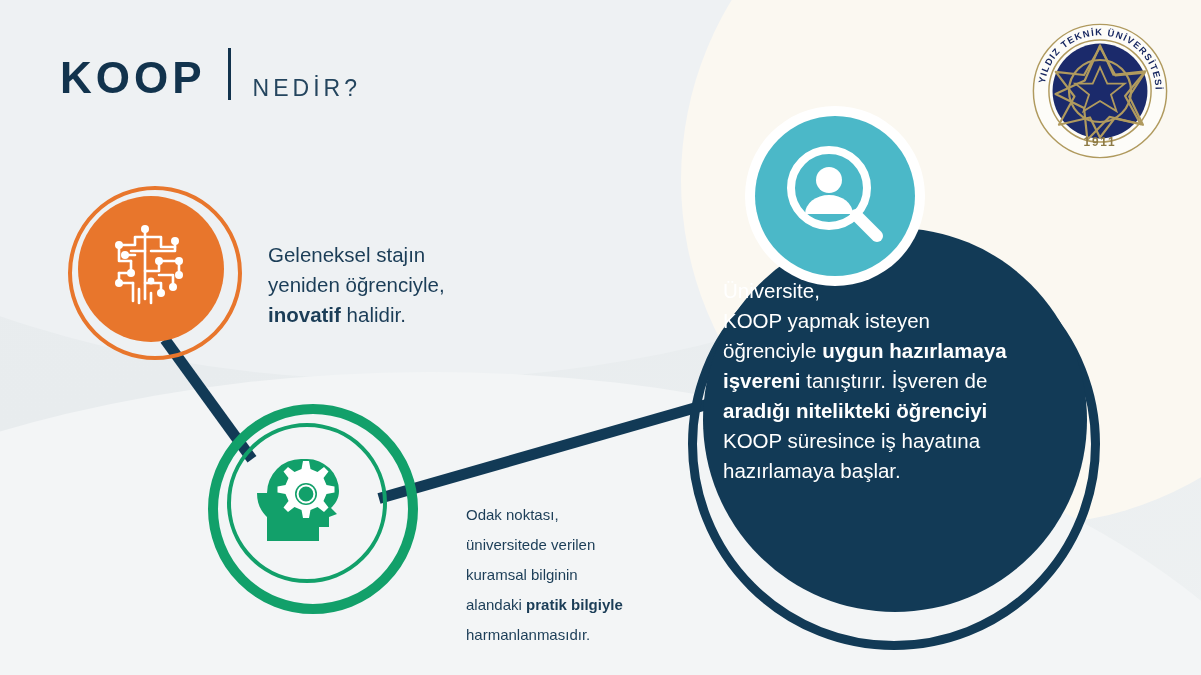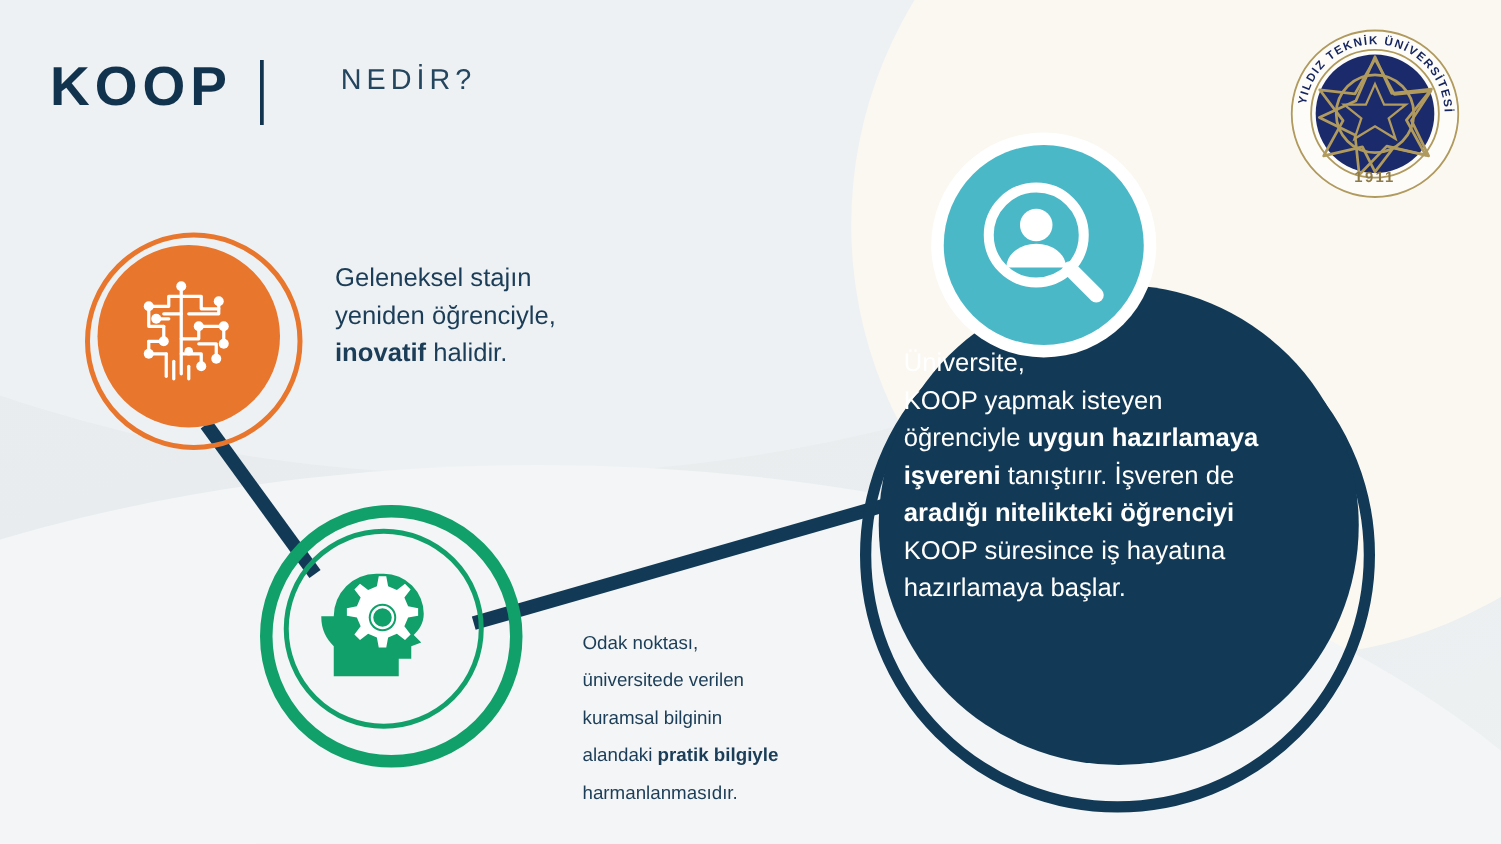--- a/index.html
+++ b/index.html
@@ -21,29 +21,29 @@
   .bg-light-sweep{
     position:absolute;border-radius:50%;
     background:#f3f5f6;
   }
   .bg-top-tint{
     position:absolute;border-radius:50%;
     background:#eef1f3;
   }
 
   
-  .header{position:absolute;left:40px;top:48px;display:flex;align-items:flex-start;gap:22px;}
+  .header{position:absolute;left:60px;top:48px;display:flex;align-items:flex-end;gap:22px;}
   .koop{
     font-size:44px;font-weight:700;letter-spacing:4px;color:#12334d;
     line-height:1;
   }
   .divider{width:3px;height:52px;background:#12334d;}
   .nedir{
     font-size:23px;font-weight:400;letter-spacing:4px;color:#24455e;
-    line-height:1;padding-top:4px;margin-left:40px;
+    line-height:1;padding-top:4px;
   }
 
   
   .logo{position:absolute;right:28px;top:18px;width:146px;height:146px;}
 
   
   .connector{position:absolute;background:#123a56;transform-origin:0 50%;}
 
   
   .orange-outer{
@@ -92,21 +92,21 @@
   }
   .teal-fill{
     left:755px;top:116px;width:160px;height:160px;
     background:#4bb8c8;border-radius:50%;position:absolute;
     display:flex;align-items:center;justify-content:center;
   }
 
   
   .txt{position:absolute;color:#1b3d57;}
   .txt b{font-weight:700;}
-  .txt-1{left:268px;top:208px;width:240px;font-size:20.5px;line-height:30px;}
+  .txt-1{left:268px;top:240px;width:240px;font-size:20.5px;line-height:30px;}
   .txt-2{left:466px;top:500px;width:270px;font-size:15px;line-height:30px;}
 </style>
 </head>
 <body>
 
 <div id="stage">
 
   <div class="bg-top-tint" style="left:-380px;top:-520px;width:1560px;height:900px;"></div>
   <div class="bg-cream-circle" style="right:-170px;top:-165px;width:690px;height:690px;"></div>
   <div class="bg-light-sweep" style="left:-520px;top:372px;width:1900px;height:1100px;"></div>

